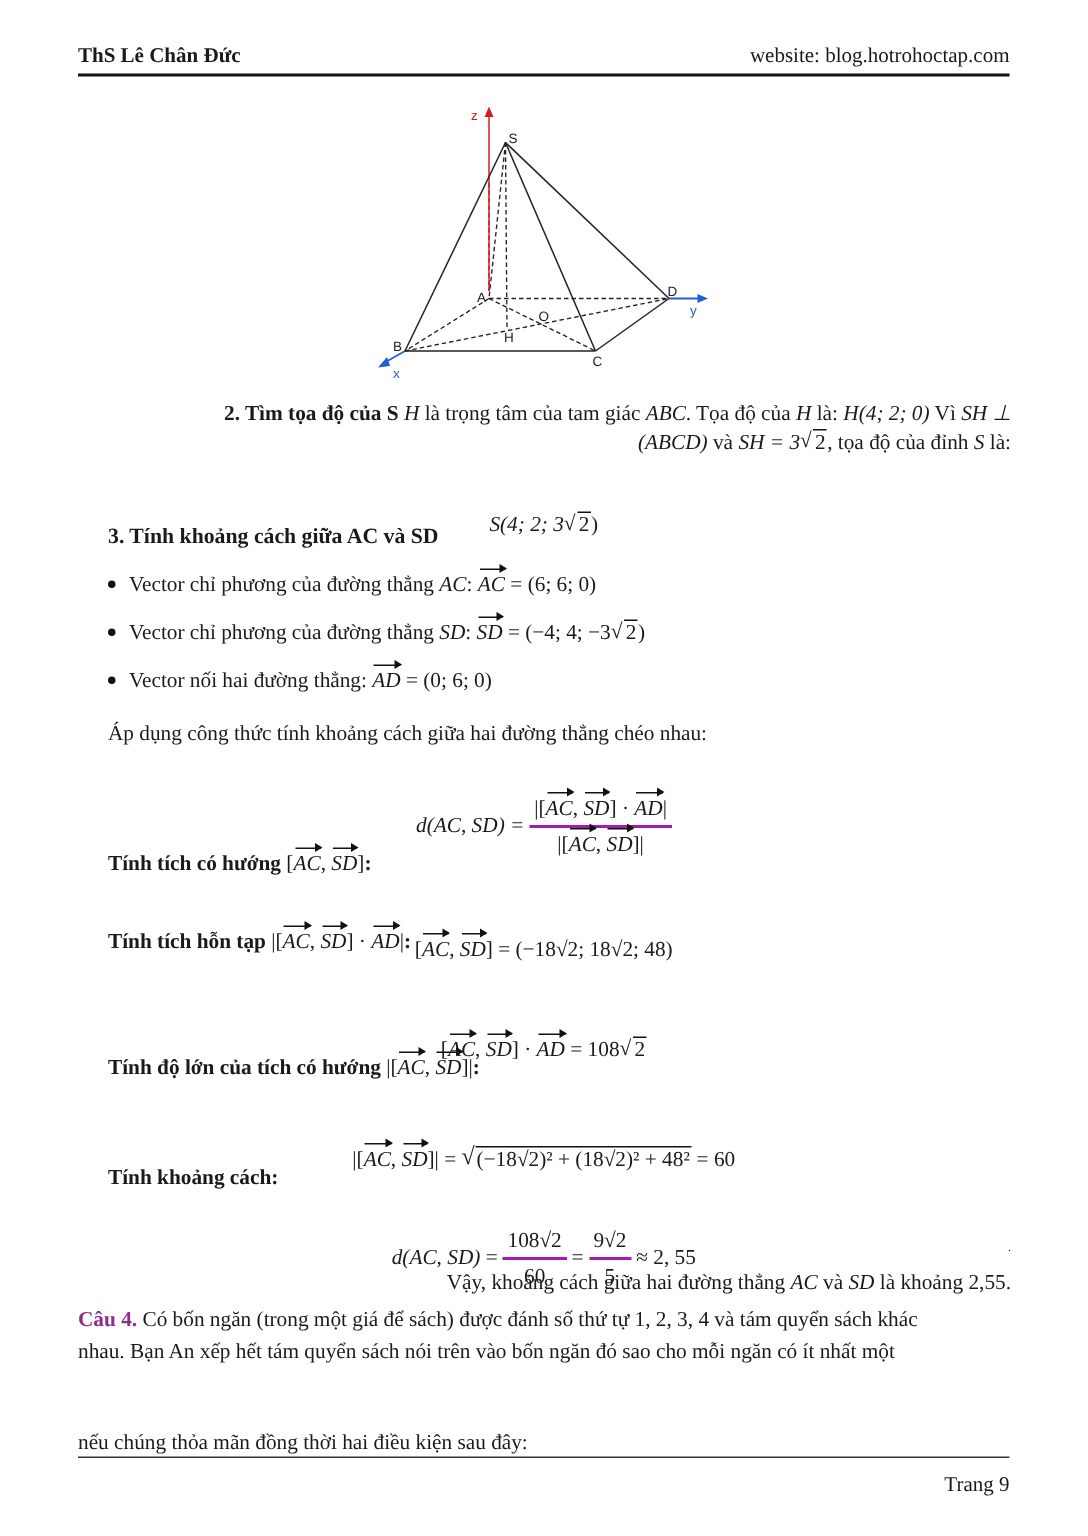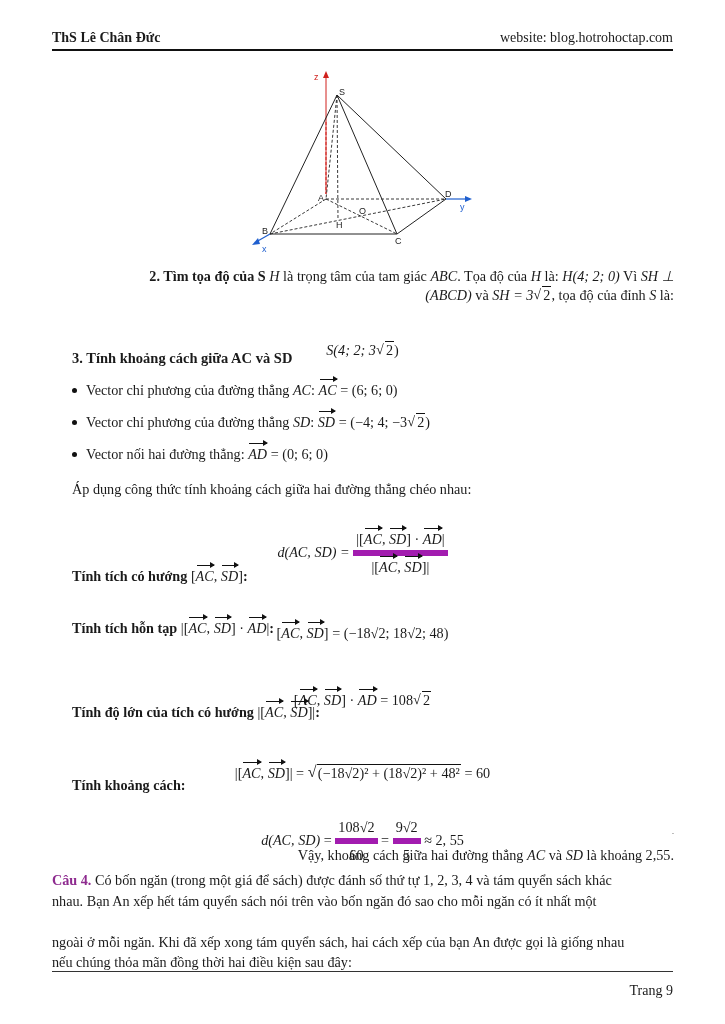--- a/index.html
+++ b/index.html
@@ -19,21 +19,21 @@
   .bullet { position:absolute; left:72px; font-family:"Liberation Serif",serif; font-size:14.2px; }
   .bullet .dot { display:inline-block; width:5px; height:5px; border-radius:50%; background:#111;
                  margin-right:9px; vertical-align:middle; position:relative; top:-1px; }
   .vec { position:relative; display:inline-block; font-style:italic; }
   .vec::before { content:""; position:absolute; left:1px; right:0; top:-3px; border-top:1px solid #111; }
   .vec::after { content:""; position:absolute; right:-1px; top:-6px; width:0; height:0;
                 border-left:5px solid #111; border-top:3px solid transparent; border-bottom:3px solid transparent; }
   .formula { position:absolute; left:0; width:725px; text-align:center;
              font-family:"Liberation Serif",serif; font-size:14.2px;margin-top:24px; }
   .frac { display:inline-block; vertical-align:middle; text-align:center; }
-  .frac .num { display:block; border-bottom:6px solid #a21caf; padding:0 3px 2px; }
+  .frac .num { display:block; border-bottom:2px solid #a21caf; padding:0 3px 2px; }
   .frac .den { display:block; padding:3px 3px 0; }
   .sqrt { position:relative; display:inline-block; padding-left:9px; }
   .sqrt::before { content:"√"; position:absolute; left:0; top:-1px; }
   .sqrt .rad { border-top:1px solid #111; padding:0 1px; }
   .cau { color:#8e2b8f; font-weight:bold; }
   .footer-rule { position:absolute; left:52px; right:52px; top:971px; height:1px; background:#333; }
   .footer { position:absolute; right:52px; top:983px; font-family:"Liberation Serif",serif; font-size:14px; }
 </style>
 </head>
 <body>
@@ -147,18 +147,18 @@
 <div class="page-text" style="top:828px; font-size:8px; line-height:8px;">.</div>
 
 <div class="page-text" style="top:846px;">
   <span>Vậy, khoảng cách giữa hai đường thẳng </span><i class="m">AC</i><span> và </span><i class="m">SD</i><span> là khoảng 2,55.</span>
 </div>
 
 <div class="page-text" style="top:870px; text-align:justify; line-height:20.5px;">
   <span class="cau">Câu 4.</span><span> Có bốn ngăn (trong một giá để sách) được đánh số thứ tự 1, 2, 3, 4 và tám quyển sách khác</span><br>
   <span>nhau. Bạn An xếp hết tám quyển sách nói trên vào bốn ngăn đó sao cho mỗi ngăn có ít nhất một</span><br>
   <br>
-  <span>ngoài ở mỗi ngăn. Khi đã xếp xong tám quyển sách, hai cách xếp của bạn An được gọi là giống nhau</span><br>
+  <br>
   <span>nếu chúng thỏa mãn đồng thời hai điều kiện sau đây:</span>
 </div>
 
 <div class="footer-rule"></div>
 <div class="footer">Trang 9</div>
 
 </body></html>

